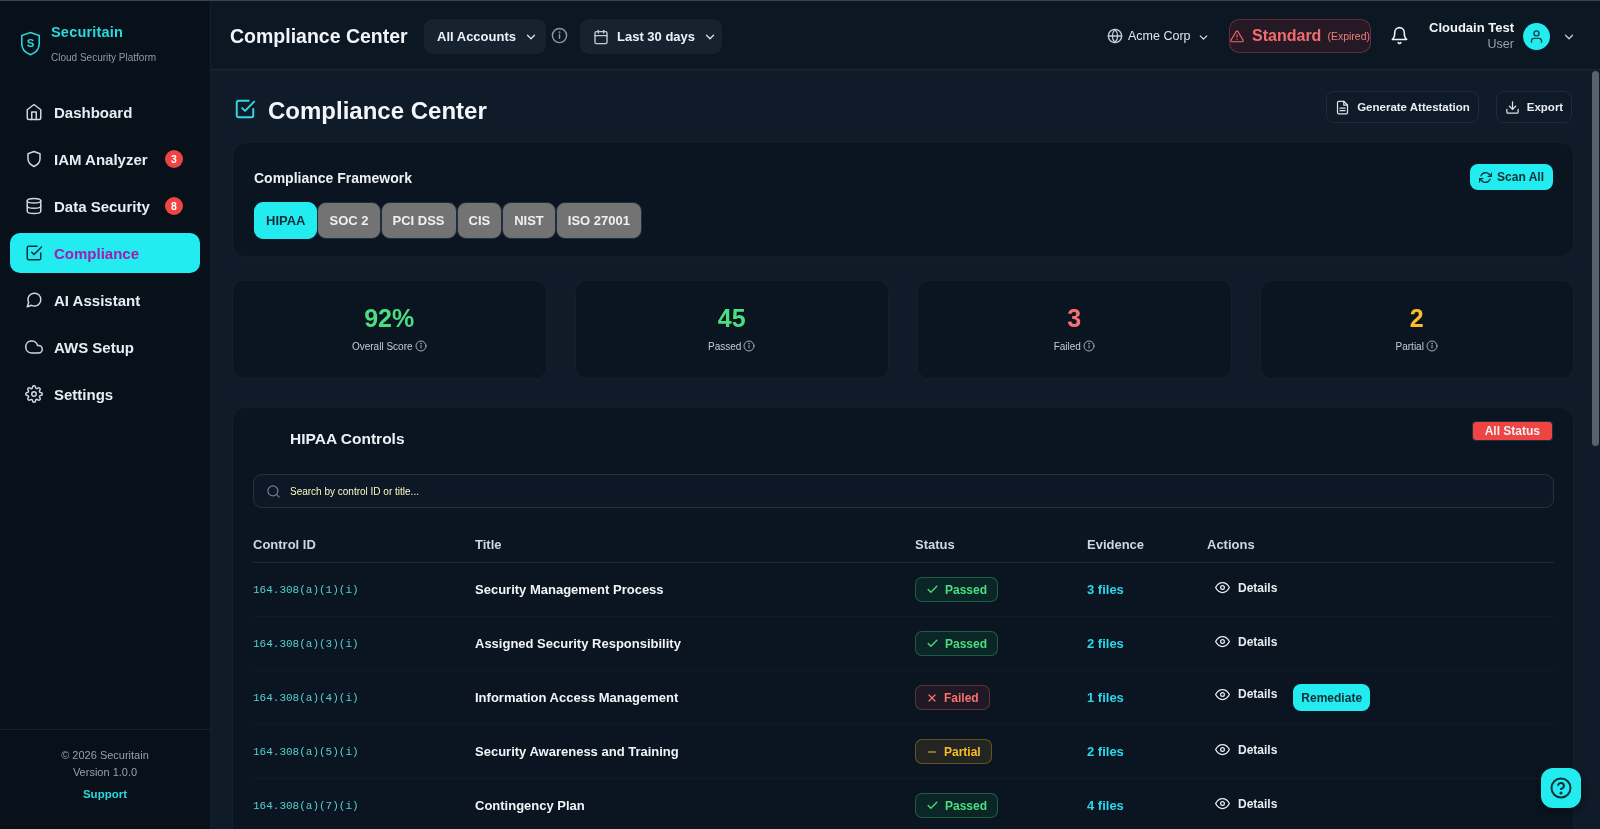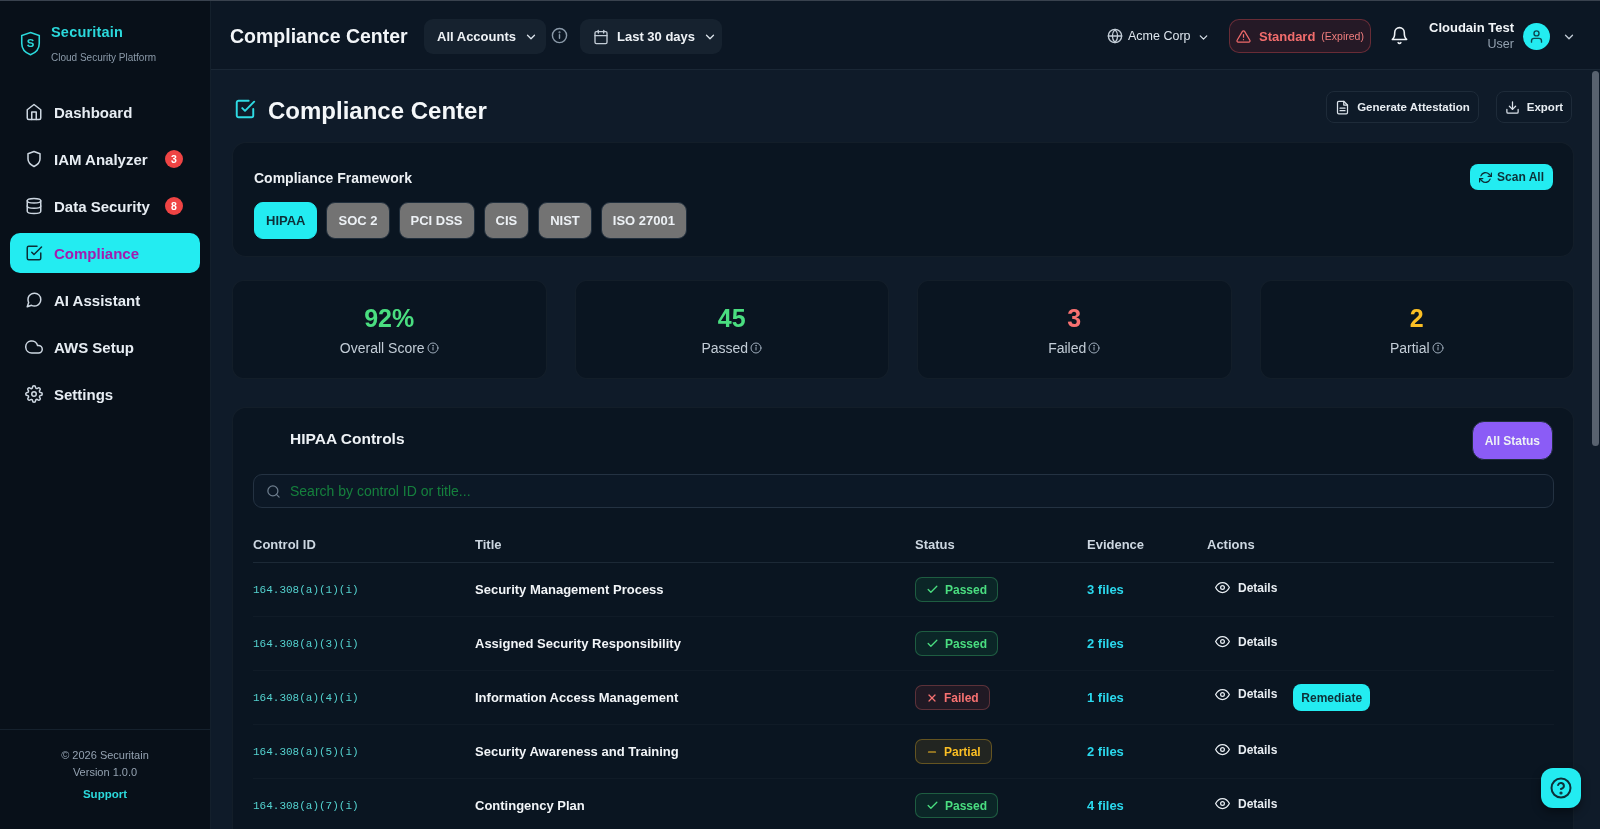--- a/index.html
+++ b/index.html
@@ -31,33 +31,33 @@
 .urole { color:#93a1b0; font-size:12.5px; text-align:right; margin-top:2px; }
 .avatar { position:absolute; width:27px; height:27px; border-radius:50%; background:#23ecf1; display:flex; align-items:center; justify-content:center; }
 
 .main { position:absolute; left:211px; top:70px; width:1389px; height:759px; background:#0f1b29; overflow:hidden; }
 .page-head { position:absolute; left:23px; top:27px; display:flex; align-items:center; gap:12px; }
 .page-head h1 { color:#f4f7f9; font-size:24px; font-weight:bold; }
 .ph-btn { position:absolute; top:21px; height:32px; display:flex; align-items:center; justify-content:center; gap:7px; border:1px solid #1e2b39; border-radius:8px; background:#0e1a28; color:#e8edf2; font-size:11.5px; font-weight:bold; white-space:nowrap; }
 .card { position:absolute; left:21px; width:1342px; background:#0a1521; border:1px solid rgba(255,255,255,0.04); border-radius:14px; }
 #fw-card { top:72px; height:115px; }
 .card-title { color:#edf1f5; font-size:14px; font-weight:bold; }
-.tabs { position:absolute; left:21px; top:59px; display:flex; gap:9px; }
+.tabs { position:absolute; left:21px; top:59px; display:flex; }
 .tab { height:37px; display:flex; align-items:center; padding:0 11px; background:#737373; border:1px solid #202e3c; border-radius:9px; color:#edf1f5; font-size:13px; font-weight:bold; }
 .tab.active { background:#23ecf1; border-color:#23ecf1; color:#0d3038; }
 .scanall { position:absolute; right:20px; top:21px; height:26px; display:flex; align-items:center; gap:5px; background:#23ecf1; border-radius:8px; padding:0 9px; color:#0d3038; font-size:12px; font-weight:bold; }
 .stats { position:absolute; left:21px; top:210px; width:1342px; display:flex; gap:28px; }
 .stat { flex:1; height:99px; background:#0a1521; border:1px solid rgba(255,255,255,0.04); border-radius:12px; text-align:center; }
 .stat .num { font-size:25px; font-weight:bold; margin-top:23px; }
-.stat .lab { color:#c3cdd7; font-size:14px; margin-top:7px; display:flex; align-items:center; justify-content:center; gap:2px; }
+.stat .lab { color:#c3cdd7; font-size:10px; margin-top:7px; display:flex; align-items:center; justify-content:center; gap:2px; }
 .g { color:#4ade80; } .r { color:#f87171; } .y { color:#fbbf24; }
 #ctl-card { top:337px; height:600px; }
-.allstatus { position:absolute; right:20px; top:13px; height:39px; display:flex; align-items:center; background:#8b5cf6; border:1px solid #202e3c; border-radius:12px; padding:0 12px; color:#edf1f5; font-size:12px; font-weight:bold; }
+.allstatus { position:absolute; right:20px; top:13px; height:20px; display:flex; align-items:center; background:#ef4444; border:1px solid #202e3c; border-radius:4px; padding:0 12px; color:#edf1f5; font-size:12px; font-weight:bold; }
 .search { position:absolute; left:20px; top:66px; width:1301px; height:34px; background:#0c1826; border:1px solid #243242; border-radius:9px; display:flex; align-items:center; padding-left:12px; gap:9px; }
-.search span { color:#15803d; font-size:14px; }
+.search span { color:#fef9c3; font-size:10px; }
 table.ctl { position:absolute; left:20px; top:117px; width:1301px; border-collapse:collapse; }
 table.ctl th { color:#cdd7e1; font-size:13px; font-weight:bold; text-align:left; padding:12px 0 10px 0; border-bottom:1px solid #1c2936; }
 table.ctl td { height:54px; border-bottom:1px solid rgba(255,255,255,0.028); padding:0; }
 .cid { font-family:"Liberation Mono",monospace; font-size:11px; color:#54d2cf; }
 .ttl { color:#f2f5f8; font-size:13px; font-weight:bold; }
 .files { color:#2bd9ee; font-size:13px; font-weight:bold; }
 .pill { display:inline-flex; align-items:center; gap:6px; height:25px; padding:0 10px; border-radius:7px; font-size:12px; font-weight:bold; }
 .pill.pass { background:rgba(34,197,94,0.10); border:1px solid rgba(74,222,128,0.30); color:#4ade80; }
 .pill.fail { background:rgba(239,68,68,0.10); border:1px solid rgba(248,113,113,0.28); color:#f87171; }
 .pill.part { background:rgba(251,191,36,0.10); border:1px solid rgba(251,191,36,0.30); color:#fbbf24; }
@@ -148,21 +148,21 @@
   <div class="hr-abs" style="left:917px; top:28px; color:#dce4ec; font-size:12.5px;">Acme Corp</div>
   <div class="hr-abs" style="left:986px; top:29px;"><svg width="13" height="13" viewBox="0 0 24 24" fill="none" stroke="#dce4ec" stroke-width="2.2" stroke-linecap="round" stroke-linejoin="round">
         <polyline points="6 9 12 15 18 9"></polyline>
       </svg></div>
   <div class="standard" style="left:1018px; top:18px; width:142px;">
     <svg width="15" height="15" viewBox="0 0 24 24" fill="none" stroke="#f06a6a" stroke-width="2" stroke-linecap="round" stroke-linejoin="round">
         <path d="M10.29 3.86L1.82 18a2 2 0 0 0 1.71 3h16.94a2 2 0 0 0 1.71-3L13.71 3.86a2 2 0 0 0-3.42 0z"></path>
         <line x1="12" y1="9" x2="12" y2="13"></line>
         <line x1="12" y1="17" x2="12.01" y2="17"></line>
       </svg>
-    <span style="color:#f26d6d; font-size:13px; font-weight:bold; margin-left:8px;">Standard</span>
+    <span style="color:#f26d6d; font-size:16px; font-weight:bold; margin-left:8px;">Standard</span>
     <span style="color:#ef7d7d; font-size:10.5px; margin-left:6px;">(Expired)</span>
   </div>
   <div class="hr-abs" style="left:1179px; top:25px;"><svg width="19" height="19" viewBox="0 0 24 24" fill="none" stroke="#eef2f6" stroke-width="2" stroke-linecap="round" stroke-linejoin="round">
         <path d="M18 8A6 6 0 0 0 6 8c0 7-3 9-3 9h18s-3-2-3-9"></path>
         <path d="M13.73 21a2 2 0 0 1-3.46 0"></path>
       </svg></div>
   <div class="hr-abs" style="right:86px; top:19px; text-align:right;">
     <div class="uname">Cloudain Test</div>
     <div class="urole">User</div>
   </div>

